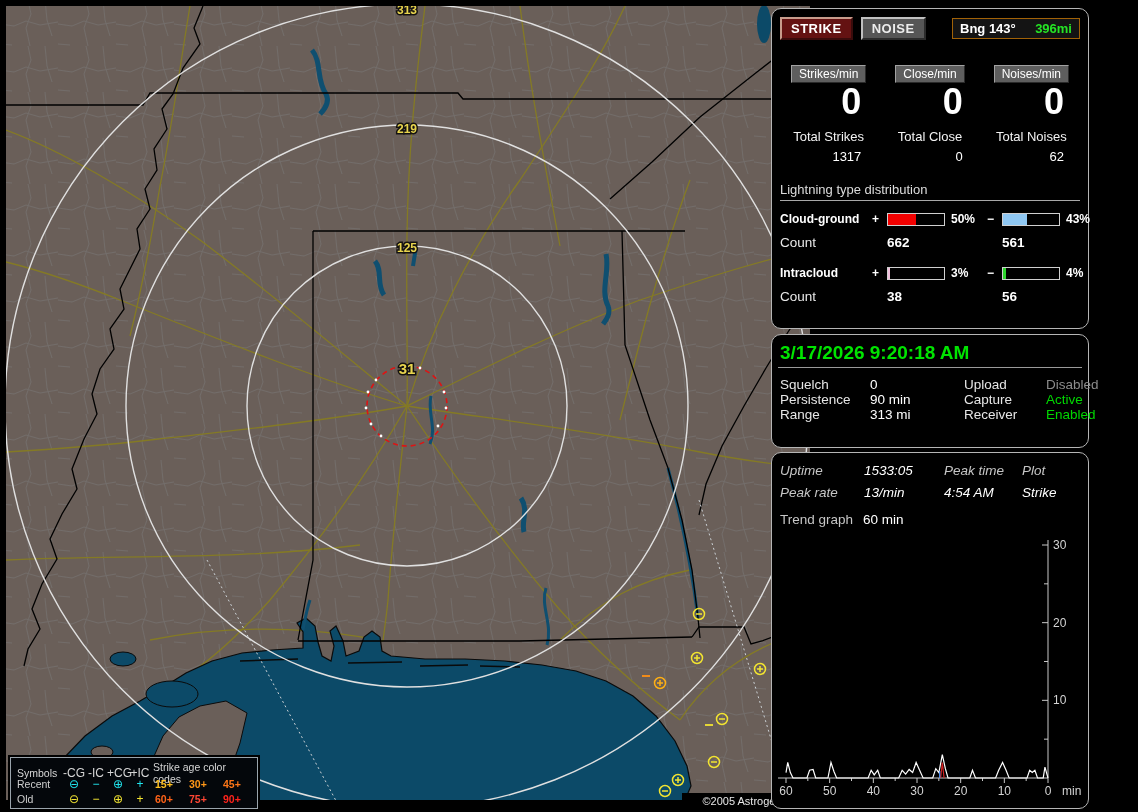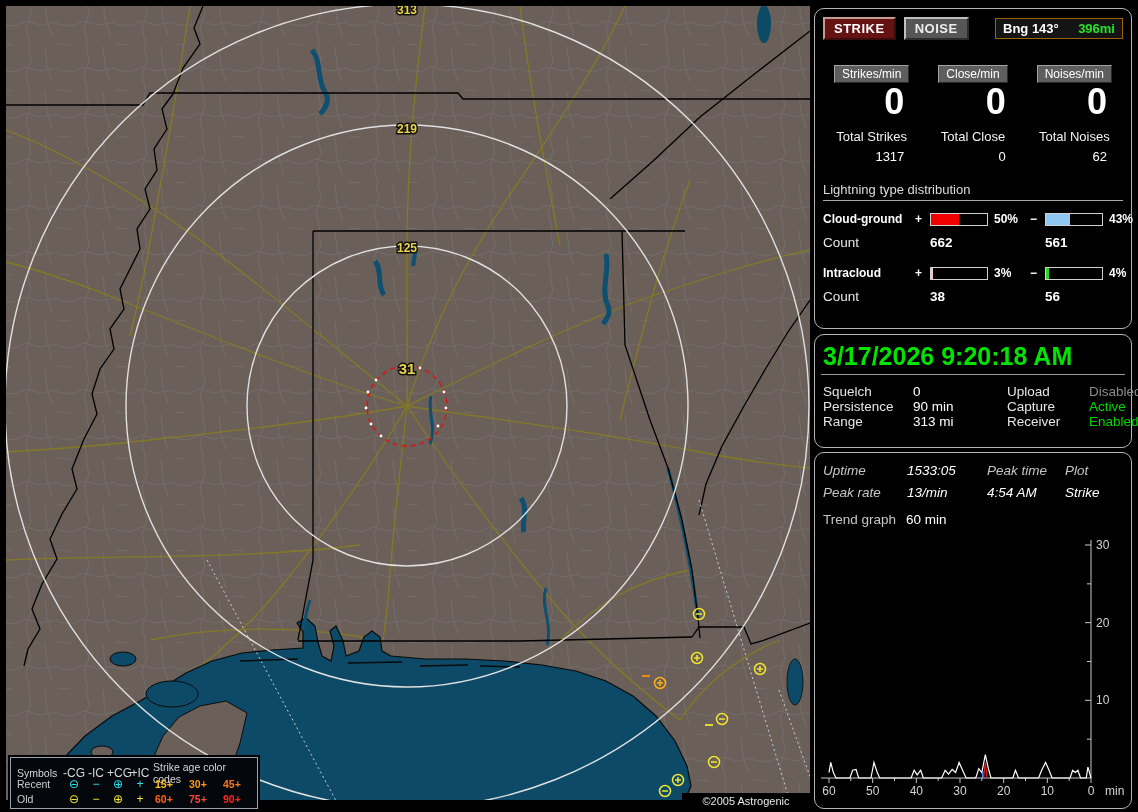--- a/index.html
+++ b/index.html
@@ -14,21 +14,21 @@
   .lg-row{display:grid;grid-template-columns:46px 22px 22px 22px 22px 34px 34px 34px;align-items:center;height:15px;}
   .lg-head{color:#d6d6d6;}
   .lg-label{color:#cfcfcf;}
   .lg-sym{text-align:center;font-size:12px;line-height:12px;}
   .lg-age{font-weight:bold;text-align:left;padding-left:4px;}
   .lg-agehead{grid-column:6/9;color:#d6d6d6;padding-left:2px;}
   
   #copyright{position:absolute;left:676px;top:787px;width:128px;height:17px;background:#000;
     color:#e8e8e8;font-size:11px;text-align:center;line-height:17px;}
   
-  .panel{position:absolute;left:814px;width:318px;background:#000;border:1px solid #b5b5b5;
+  .panel{position:absolute;left:771px;width:318px;background:#000;border:1px solid #b5b5b5;
          border-radius:10px;box-sizing:border-box;}
   #box1{top:8px;height:321px;}
   #box2{top:334px;height:114px;}
   #box3{top:452px;height:357px;}
   .toprow{display:flex;align-items:center;margin:8px 8px 0 8px;}
   .btn{font-weight:bold;font-size:13px;padding:2px 9px;letter-spacing:.5px;}
   #strike-btn{background:#641212;color:#fff;border:2px solid;border-color:#c89c8c #3a0c0c #3a0c0c #c89c8c;}
   #noise-btn{background:#565656;color:#ececec;border:2px solid;border-color:#c0c0c0 #2c2c2c #2c2c2c #c0c0c0;margin-left:8px;}
   #bng{margin-left:auto;background:#141414;border:1px solid #a16207;font-weight:bold;font-size:13px;
        padding:2px 7px;display:flex;gap:14px;min-width:112px;justify-content:space-between;}
@@ -43,21 +43,21 @@
   .distribution{margin:18px 8px 0 8px;}
   .dist-title{color:#dcdcdc;font-size:13px;border-bottom:1px solid #a8a8a8;padding-bottom:3px;}
   .dist-row{display:grid;grid-template-columns:92px 15px 58px 42px 15px 58px 40px;align-items:center;
             margin-top:11px;font-weight:bold;font-size:12px;}
   .bar{height:11px;border:1px solid #d0d0d0;background:#000;position:relative;}
   .bar i{position:absolute;left:0;top:0;bottom:0;display:block;}
   .pct{padding-left:6px;}
   .count-row{display:grid;grid-template-columns:107px 115px auto;font-weight:bold;font-size:13.5px;margin-top:9px;}
   .dim{font-weight:normal;color:#e8e8e8;}
   
-  #datetime{color:#00e400;font-weight:bold;font-size:25px;padding:7px 8px 3px 8px;}
+  #datetime{color:#00e400;font-weight:bold;font-size:19px;padding:7px 8px 3px 8px;}
   .dt-rule{border-bottom:1px solid #9a9a9a;margin:0 6px;}
   .status-grid{display:grid;grid-template-columns:90px 94px 82px auto;padding:9px 8px 0 8px;font-size:13.5px;}
   .status-grid .lab{color:#e6e6e6;}
   
   .session-grid{display:grid;grid-template-columns:84px 80px 78px auto;padding:10px 8px 0 8px;row-gap:7px;font-size:13.5px;font-style:italic;}
   .session-grid .lab{color:#c6c6c6;}
   .trend-row{display:flex;gap:10px;padding:12px 8px 0 8px;font-size:13.5px;}
   .trend-row .lab{color:#c6c6c6;}
   #trend-svg{position:absolute;left:0px;top:84px;}
 </style>

